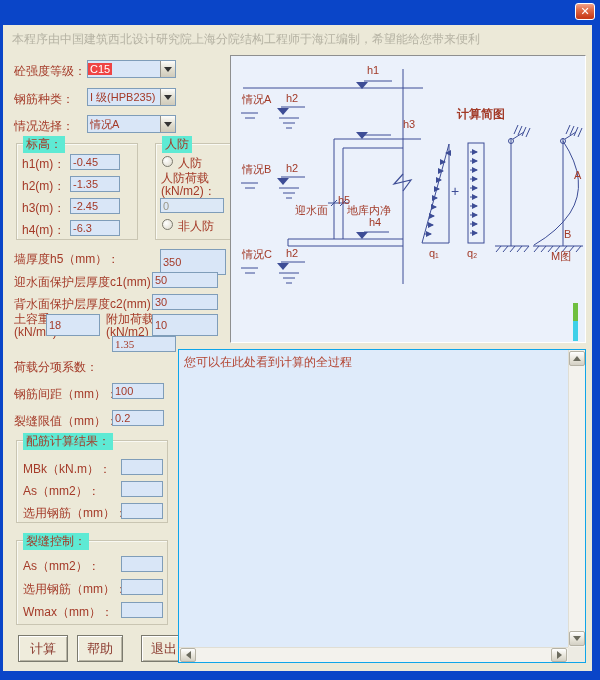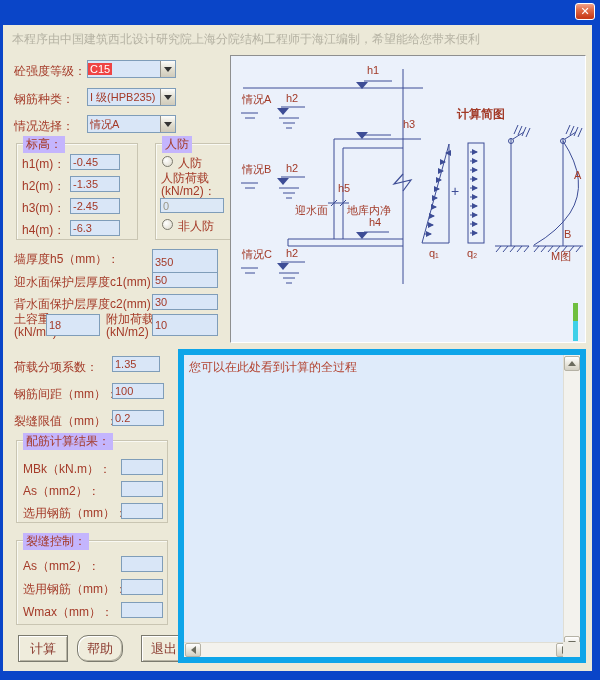--- a/index.html
+++ b/index.html
@@ -23,30 +23,30 @@
   .field{position:absolute;border:1px solid #7F9DB9;background:#D9E6F7;color:#A43A28;
          font-size:11px;font-family:"Liberation Sans","DejaVu Sans",sans-serif;padding:0 2px;}
   .field:disabled,.field.disabled{color:#9B9888;background:#DCE8F6;}
   .combo{position:absolute;border:1px solid #7F9DB9;background:#D9E6F7;display:flex;align-items:center;cursor:pointer;}
   .combo-val{flex:1;font-size:11px;color:#A43A28;padding-left:2px;white-space:nowrap;overflow:hidden;}
   .combo-val.selected{background:#ef4444;color:#fff;flex:0 0 auto;padding:0 2px;}
   .dd-btn{width:15px;align-self:stretch;border-left:1px solid #95928A;
           background:linear-gradient(180deg,#FDFDFB,#DEDACB 60%,#CFCABB);display:flex;align-items:center;justify-content:center;}
   .tri-down{width:0;height:0;border-left:4px solid transparent;border-right:4px solid transparent;border-top:5px solid #333;}
   .grp{position:absolute;border:1px solid #C9C5B2;box-shadow:inset 1px 1px 0 rgba(255,255,255,.7);}
-  .grp-title{position:absolute;top:-8px;left:6px;background:#c4b5fd;padding:0 3px;color:#A43A28;font-size:12px;white-space:nowrap;}
+  .grp-title{position:absolute;top:-8px;left:6px;background:#5eead4;padding:0 3px;color:#A43A28;font-size:12px;white-space:nowrap;}
   .radio{position:absolute;width:11px;height:11px;border-radius:50%;border:1px solid #7B7A6E;
          background:radial-gradient(circle at 35% 35%,#fff,#dcd8c8);cursor:pointer;}
   .btn{position:absolute;background:#EFECDC;border:1px solid #7B7A6E;
        box-shadow:inset 1px 1px 0 #FFFFFF, inset -1px -1px 0 #B8B5A5;
        color:#8B3A2E;font-size:13px;display:flex;align-items:center;justify-content:center;cursor:pointer;}
   .panel{position:absolute;left:230px;top:55px;width:356px;height:288px;background:#EBF1FB;
          border-top:1px solid #8E8F8F;border-left:1px solid #8E8F8F;border-right:1px solid #fff;border-bottom:1px solid #fff;}
   .dlabel{position:absolute;color:#A23A28;font-size:11px;white-space:nowrap;}
-  .log{position:absolute;left:178px;top:349px;width:408px;height:314px;border:6px solid #0ea5e9;background:#DFEBFA;overflow:hidden;}
+  .log{position:absolute;left:178px;top:349px;width:408px;height:314px;border:1px solid #0ea5e9;background:#DFEBFA;overflow:hidden;}
   .log-text{position:absolute;left:5px;top:4px;color:#B2422F;font-size:12px;white-space:nowrap;}
   .sb-track-v{position:absolute;right:0;top:0;width:17px;height:297px;background:#F3F2ED;border-left:1px solid #E0DED4;}
   .sb-track-h{position:absolute;left:0;bottom:0;height:15px;width:389px;background:#F3F2ED;border-top:1px solid #E0DED4;}
   .sb-btn{position:absolute;width:16px;height:15px;border:1px solid #B5B2A5;border-radius:2px;
           background:linear-gradient(180deg,#FFFFFF,#E6E3D8 60%,#D3D0C4);display:flex;align-items:center;justify-content:center;cursor:pointer;}
   .t-up{width:0;height:0;border-left:4px solid transparent;border-right:4px solid transparent;border-bottom:5px solid #6B6B5E;}
   .t-down{width:0;height:0;border-left:4px solid transparent;border-right:4px solid transparent;border-top:5px solid #6B6B5E;}
   .t-left{width:0;height:0;border-top:4px solid transparent;border-bottom:4px solid transparent;border-right:5px solid #6B6B5E;}
   .t-right{width:0;height:0;border-top:4px solid transparent;border-bottom:4px solid transparent;border-left:5px solid #6B6B5E;}
   .corner{position:absolute;right:0;bottom:0;width:17px;height:15px;background:#EDEBE3;}
@@ -105,35 +105,35 @@
   </div>
   <span class="radio" style="left:162px;top:156px;"></span>
   <div class="lbl" style="left:178px;top:155px;">人防</div>
   <div class="lbl" style="left:161px;top:170px;">人防荷载</div>
   <div class="lbl" style="left:161px;top:183px;">(kN/m2)：</div>
   <input class="field disabled" style="left: 160px; top: 198px; width: 64px; height: 15px;" disabled="" value="0">
   <span class="radio" style="left:162px;top:219px;"></span>
   <div class="lbl" style="left:178px;top:218px;">非人防</div>
 
   <div class="lbl" style="left:14px;top:251px;">墙厚度h5（mm）：</div>
-  <input class="field" style="left: 152px; top: 249px; width: 66px; height: 26px;" value="350">
+  <input class="field" style="left: 160px; top: 249px; width: 66px; height: 26px;" value="350">
   <div class="lbl" style="left:14px;top:274px;">迎水面保护层厚度c1(mm)：</div>
   <input class="field" style="left: 152px; top: 272px; width: 66px; height: 16px;" value="50">
   <div class="lbl" style="left:14px;top:296px;">背水面保护层厚度c2(mm)：</div>
   <input class="field" style="left: 152px; top: 294px; width: 66px; height: 16px;" value="30">
 
   <div class="lbl" style="left:14px;top:311px;">土容重</div>
   <div class="lbl" style="left:14px;top:324px;">(kN/m3)：</div>
   <input class="field" style="left: 46px; top: 314px; width: 54px; height: 22px;" value="18">
   <div class="lbl" style="left:106px;top:311px;">附加荷载</div>
   <div class="lbl" style="left:106px;top:324px;">(kN/m2)：</div>
   <input class="field" style="left: 152px; top: 314px; width: 66px; height: 22px;" value="10">
 
   <div class="lbl" style="left:14px;top:359px;">荷载分项系数：</div>
-  <input class="field" style="left: 112px; top: 356px; width: 48px; height: 16px;" value="1.35">
+  <input class="field" style="left: 112px; top: 336px; width: 64px; height: 16px; font-family: Liberation Serif, serif;" value="1.35">
   <div class="lbl" style="left:14px;top:386px;">钢筋间距（mm）：</div>
   <input class="field" style="left: 112px; top: 383px; width: 52px; height: 16px;" value="100">
   <div class="lbl" style="left:14px;top:413px;">裂缝限值（mm）：</div>
   <input class="field" style="left: 112px; top: 410px; width: 52px; height: 16px;" value="0.2">
 
   <div class="grp" style="left:16px;top:440px;width:152px;height:83px;">
     <div class="grp-title">配筋计算结果：</div>
   </div>
   <div class="lbl" style="left:23px;top:461px;">MBk（kN.m）：</div>
   <input class="field" style="left: 121px; top: 459px; width: 42px; height: 16px;" value="">
@@ -146,21 +146,21 @@
     <div class="grp-title">裂缝控制：</div>
   </div>
   <div class="lbl" style="left:23px;top:558px;">As（mm2）：</div>
   <input class="field" style="left: 121px; top: 556px; width: 42px; height: 16px;" value="">
   <div class="lbl" style="left:23px;top:581px;">选用钢筋（mm）：</div>
   <input class="field" style="left: 121px; top: 579px; width: 42px; height: 16px;" value="">
   <div class="lbl" style="left:23px;top:604px;">Wmax（mm）：</div>
   <input class="field" style="left: 121px; top: 602px; width: 42px; height: 16px;" value="">
 
   <div class="btn" style="left:18px;top:635px;width:50px;height:27px;">计算</div>
-  <div class="btn" style="left:77px;top:635px;width:46px;height:27px;border-radius:11px;">帮助</div>
+  <div class="btn" style="left:77px;top:635px;width:46px;height:27px;">帮助</div>
   <div class="btn" style="left:129px;top:635px;width:46px;height:27px;margin-left:12px;">退出</div>
 
   <div class="panel">
     <svg width="354" height="286" viewBox="0 0 354 286">
       <defs>
         <marker id="arr" markerWidth="6" markerHeight="6" refX="5" refY="3" orient="auto">
           <path d="M0,0 L6,3 L0,6 Z" fill="#3D4D96"></path>
         </marker>
       </defs>
       <g stroke="#3D4D96" stroke-width="1" fill="none">
@@ -272,21 +272,21 @@
           <line x1="345" y1="196" x2="350" y2="190"></line>
       </g>
     </svg>
     <div class="dlabel" style="left:226px;top:50px;font-weight:bold;font-size:12px;">计算简图</div>
     <div class="dlabel" style="left:136px;top:8px;">h1</div>
     <div class="dlabel" style="left:11px;top:36px;">情况A</div>
     <div class="dlabel" style="left:55px;top:36px;">h2</div>
     <div class="dlabel" style="left:136px;top:62px;margin-left:36px;">h3</div>
     <div class="dlabel" style="left:11px;top:106px;">情况B</div>
     <div class="dlabel" style="left:55px;top:106px;">h2</div>
-    <div class="dlabel" style="left:107px;top:126px;text-align:center;">h5</div>
+    <div class="dlabel" style="left:107px;top:138px;text-align:center;">h5</div>
     <div class="dlabel" style="left:64px;top:147px;">迎水面</div>
     <div class="dlabel" style="left:116px;top:147px;">地库内净</div>
     <div class="dlabel" style="left:138px;top:160px;">h4</div>
     <div class="dlabel" style="left:11px;top:191px;">情况C</div>
     <div class="dlabel" style="left:55px;top:191px;">h2</div>
     <div class="dlabel" style="left:198px;top:191px;">q₁</div>
     <div class="dlabel" style="left:236px;top:191px;">q₂</div>
     <div class="dlabel" style="left:220px;top:127px;font-size:14px;color:#3D4D96;">+</div>
     <div class="dlabel" style="left:343px;top:113px;">A</div>
     <div class="dlabel" style="left:333px;top:172px;">B</div>

